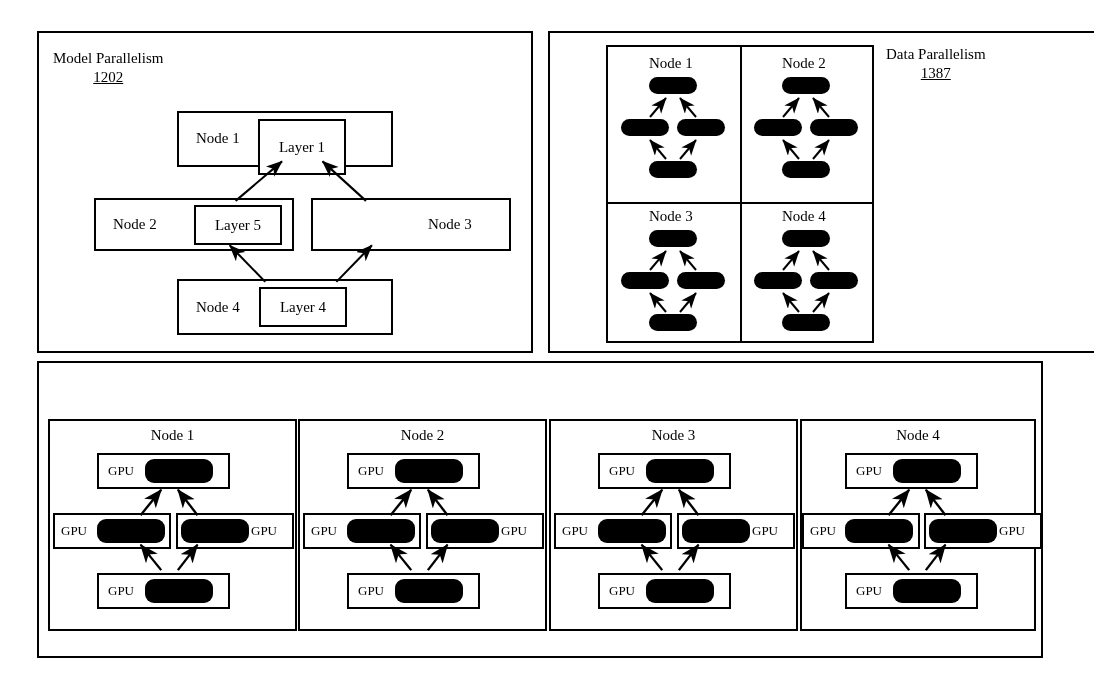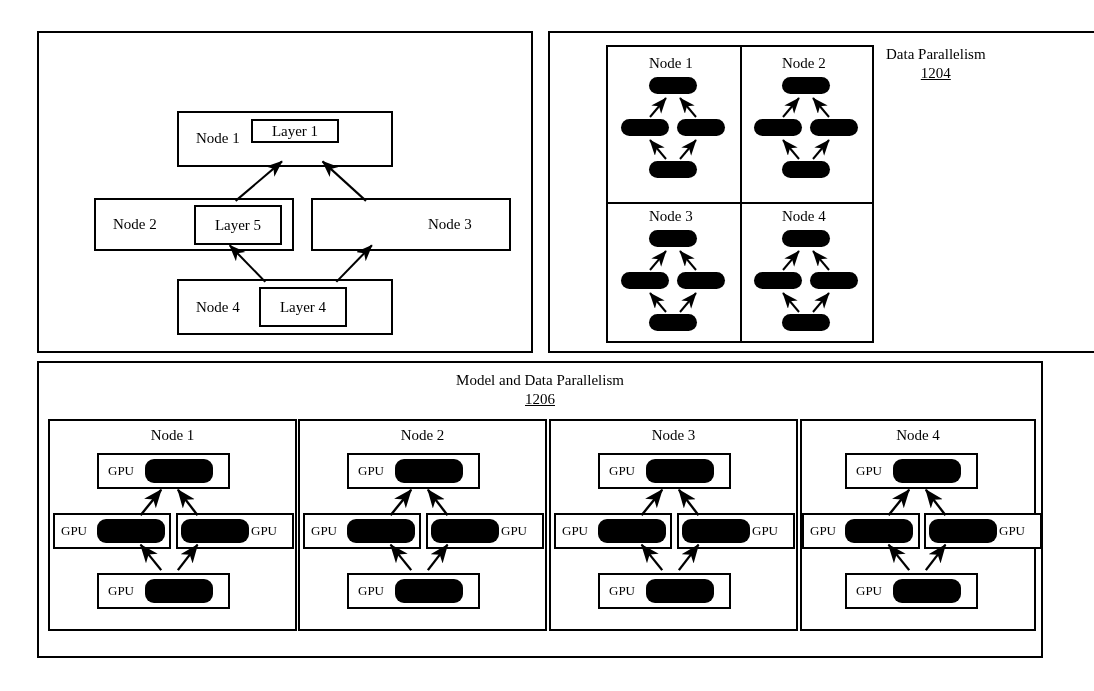--- a/index.html
+++ b/index.html
@@ -31,24 +31,28 @@
   .bnode-title{position:absolute;width:100%;text-align:center;font-size:15px;line-height:17px;top:6px;}
   .bgrid{position:absolute;border:2px solid #000;box-sizing:border-box;}
 </style>
 </head>
 <body>
 
 <div id="root">
 
   <div class="panel" style="left:37px;top:31px;width:496px;height:322px;">
 
+    <div class="panel-title" style="left:14px;top:16px;text-align:left;">
+      <span>Model Parallelism</span>
+      <span class="panel-num" style="text-align:center;">1202</span>
+    </div>
 
     <div class="nodebox" style="left:138px;top:78px;width:216px;height:56px;"></div>
     <div class="nodelabel" style="left:157px;top:97px;">Node 1</div>
-    <div class="layerbox" style="left:212px;top:86px;width:88px;height:24px;">Layer 1</div>
+    <div class="layerbox" style="left:219px;top:86px;width:88px;height:56px;">Layer 1</div>
 
     <div class="nodebox" style="left:55px;top:165px;width:200px;height:53px;"></div>
     <div class="nodelabel" style="left:74px;top:183px;">Node 2</div>
     <div class="layerbox" style="left:155px;top:172px;width:88px;height:40px;">Layer 5</div>
 
     <div class="nodebox" style="left:272px;top:165px;width:200px;height:53px;"></div>
     <div class="nodelabel" style="left:389px;top:183px;">Node 3</div>
 
     <div class="nodebox" style="left:138px;top:246px;width:216px;height:56px;"></div>
     <div class="nodelabel" style="left:157px;top:266px;">Node 4</div>
@@ -66,21 +70,21 @@
         <line x1="228" y1="252" x2="192" y2="215"></line>
         <line x1="300" y1="252" x2="336" y2="215"></line>
       </g>
     </svg>
   </div>
 
   <div class="panel" style="left:548px;top:31px;width:548px;height:322px;">
 
     <div class="panel-title" style="left:336px;top:12px;">
       <span>Data Parallelism</span>
-      <span class="panel-num">1204</span>
+      <span class="panel-num">1387</span>
     </div>
 
     <div class="bgrid" style="left:56px;top:12px;width:268px;height:298px;">
 
       <div style="position:absolute;left:132px;top:0;width:2px;height:294px;background:#000;"></div>
       <div style="position:absolute;left:0;top:155px;width:264px;height:2px;background:#000;"></div>
 
       <div style="position:absolute;left:0;top:0;width:132px;height:155px;">
         <div class="nodelabel" style="left:41px;top:8px;">Node 1</div>
         <div class="pill" style="left:41px;top:30px;width:48px;height:17px;"></div>
@@ -147,24 +151,20 @@
             <line x1="57" y1="108" x2="41" y2="89"></line>
             <line x1="71" y1="108" x2="87" y2="89"></line>
           </g>
         </svg>
       </div>
     </div>
   </div>
 
   <div class="panel" style="left:37px;top:361px;width:1006px;height:297px;">
 
-    <div class="panel-title" style="left:0;top:8px;width:100%;">
-      <span>Model and Data Parallelism</span>
-      <span class="panel-num">1206</span>
-    </div>
 
     <div class="bnode" style="left:9px;top:56px;width:249px;height:212px;">
       <div class="bnode-title">Node 1</div>
       <div class="gpubox" style="left:47px;top:32px;width:133px;height:36px;"></div>
       <div class="gpulabel" style="left:58px;top:42px;">GPU</div>
       <div class="pill" style="left:95px;top:38px;width:68px;height:24px;"></div>
 
       <div class="gpubox" style="left:3px;top:92px;width:118px;height:36px;"></div>
       <div class="gpulabel" style="left:11px;top:102px;">GPU</div>
       <div class="pill" style="left:47px;top:98px;width:68px;height:24px;"></div>

